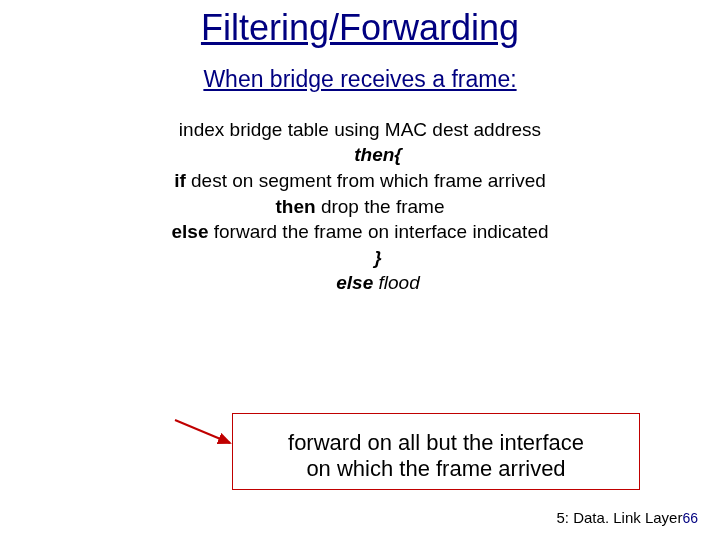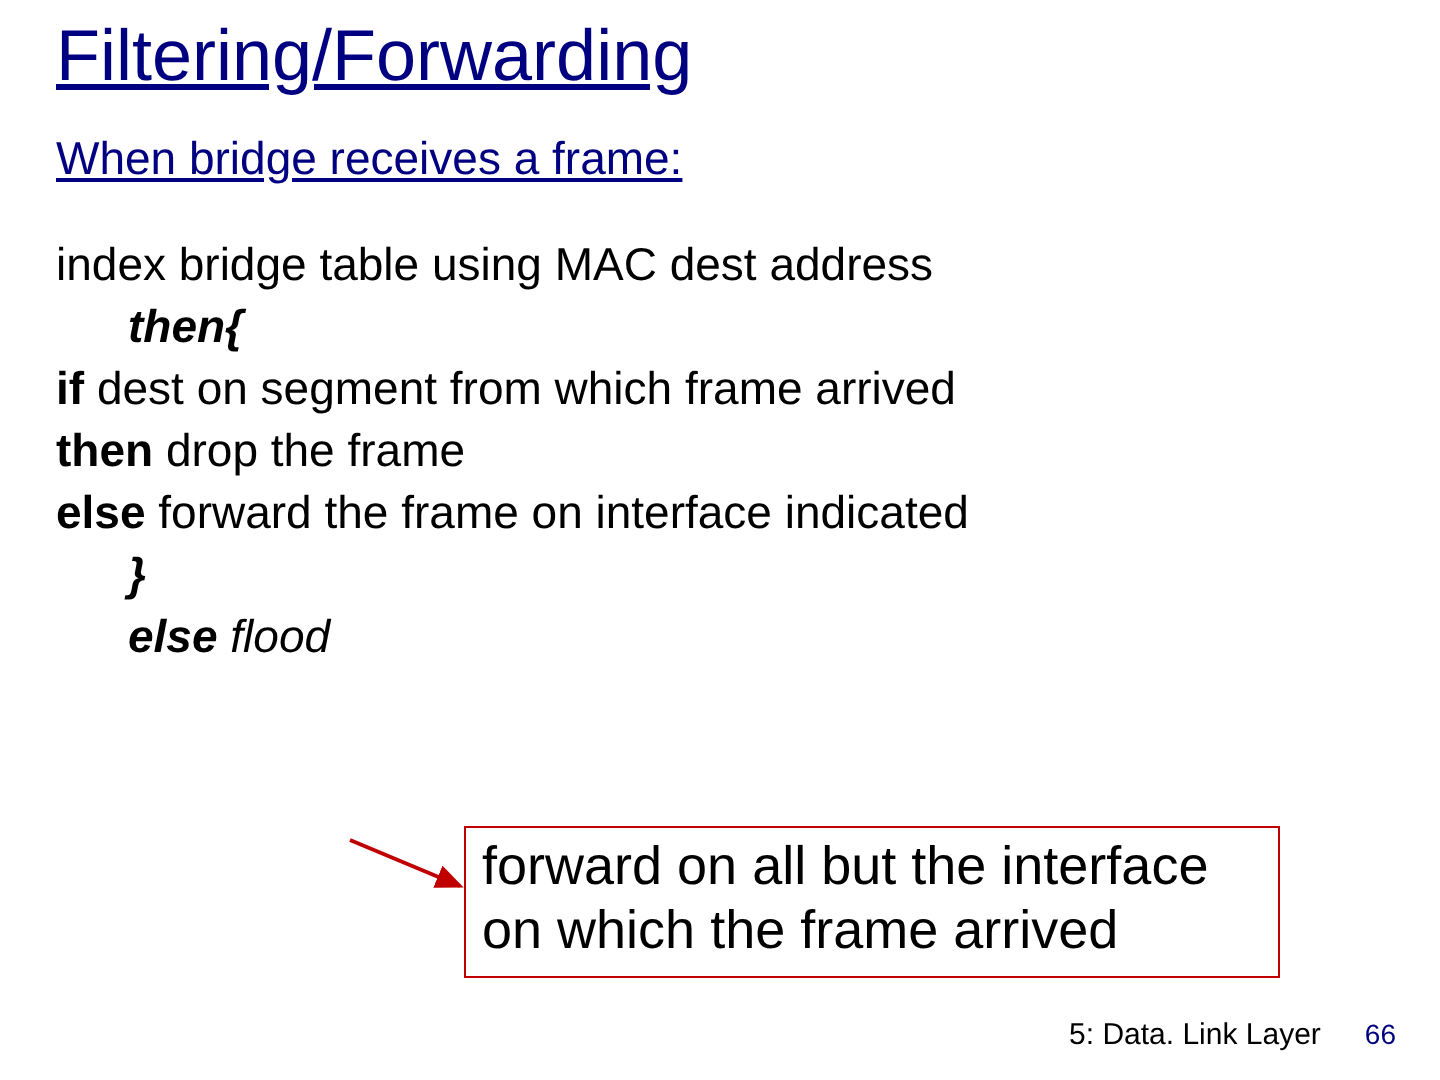--- a/index.html
+++ b/index.html
@@ -11,60 +11,60 @@
     font-family: "Comic Sans MS", "Comic Sans", cursive, sans-serif;
     color: #000;
     overflow: hidden;
   }
   .slide {
     position: relative;
     width: 720px;
     height: 540px;
     box-sizing: border-box;
     padding: 8px 28px 0 28px;
+    text-align: center;
   }
   .title {
     font-size: 36px;
     line-height: 1.1;
     text-decoration: underline;
     color: #000080;
     margin-bottom: 18px;
   }
   .subtitle {
     font-size: 23px;
     text-decoration: underline;
     color: #000080;
     margin-bottom: 24px;
   }
   .body {
-    font-size: 23px;
+    font-size: 19px;
     line-height: 1.35;
   }
   .ind1 { margin-left: 36px; font-style: italic; }
   .ind2 { }
   .kw { font-weight: bold; }
   .callout-box {
     position: absolute;
     border: 1.5px solid #C00000;
-    padding: 3px 8px 6px 8px;
-    font-size: 27px;
+    padding: 16px 8px 6px 8px;
+    font-size: 22px;
     line-height: 1.2;
     background: #fff;
   }
   .arrow-svg {
     position: absolute;
   }
   .footer-right {
     position: absolute;
     bottom: 14px;
     right: 22px;
     font-size: 15px;
     display: flex;
     align-items: baseline;
-    gap: 22px;
   }
   .page-num {
     font-size: 14px;
     color: #000080;
   }
 </style>
 </head>
 <body>
 
 <div class="slide">

